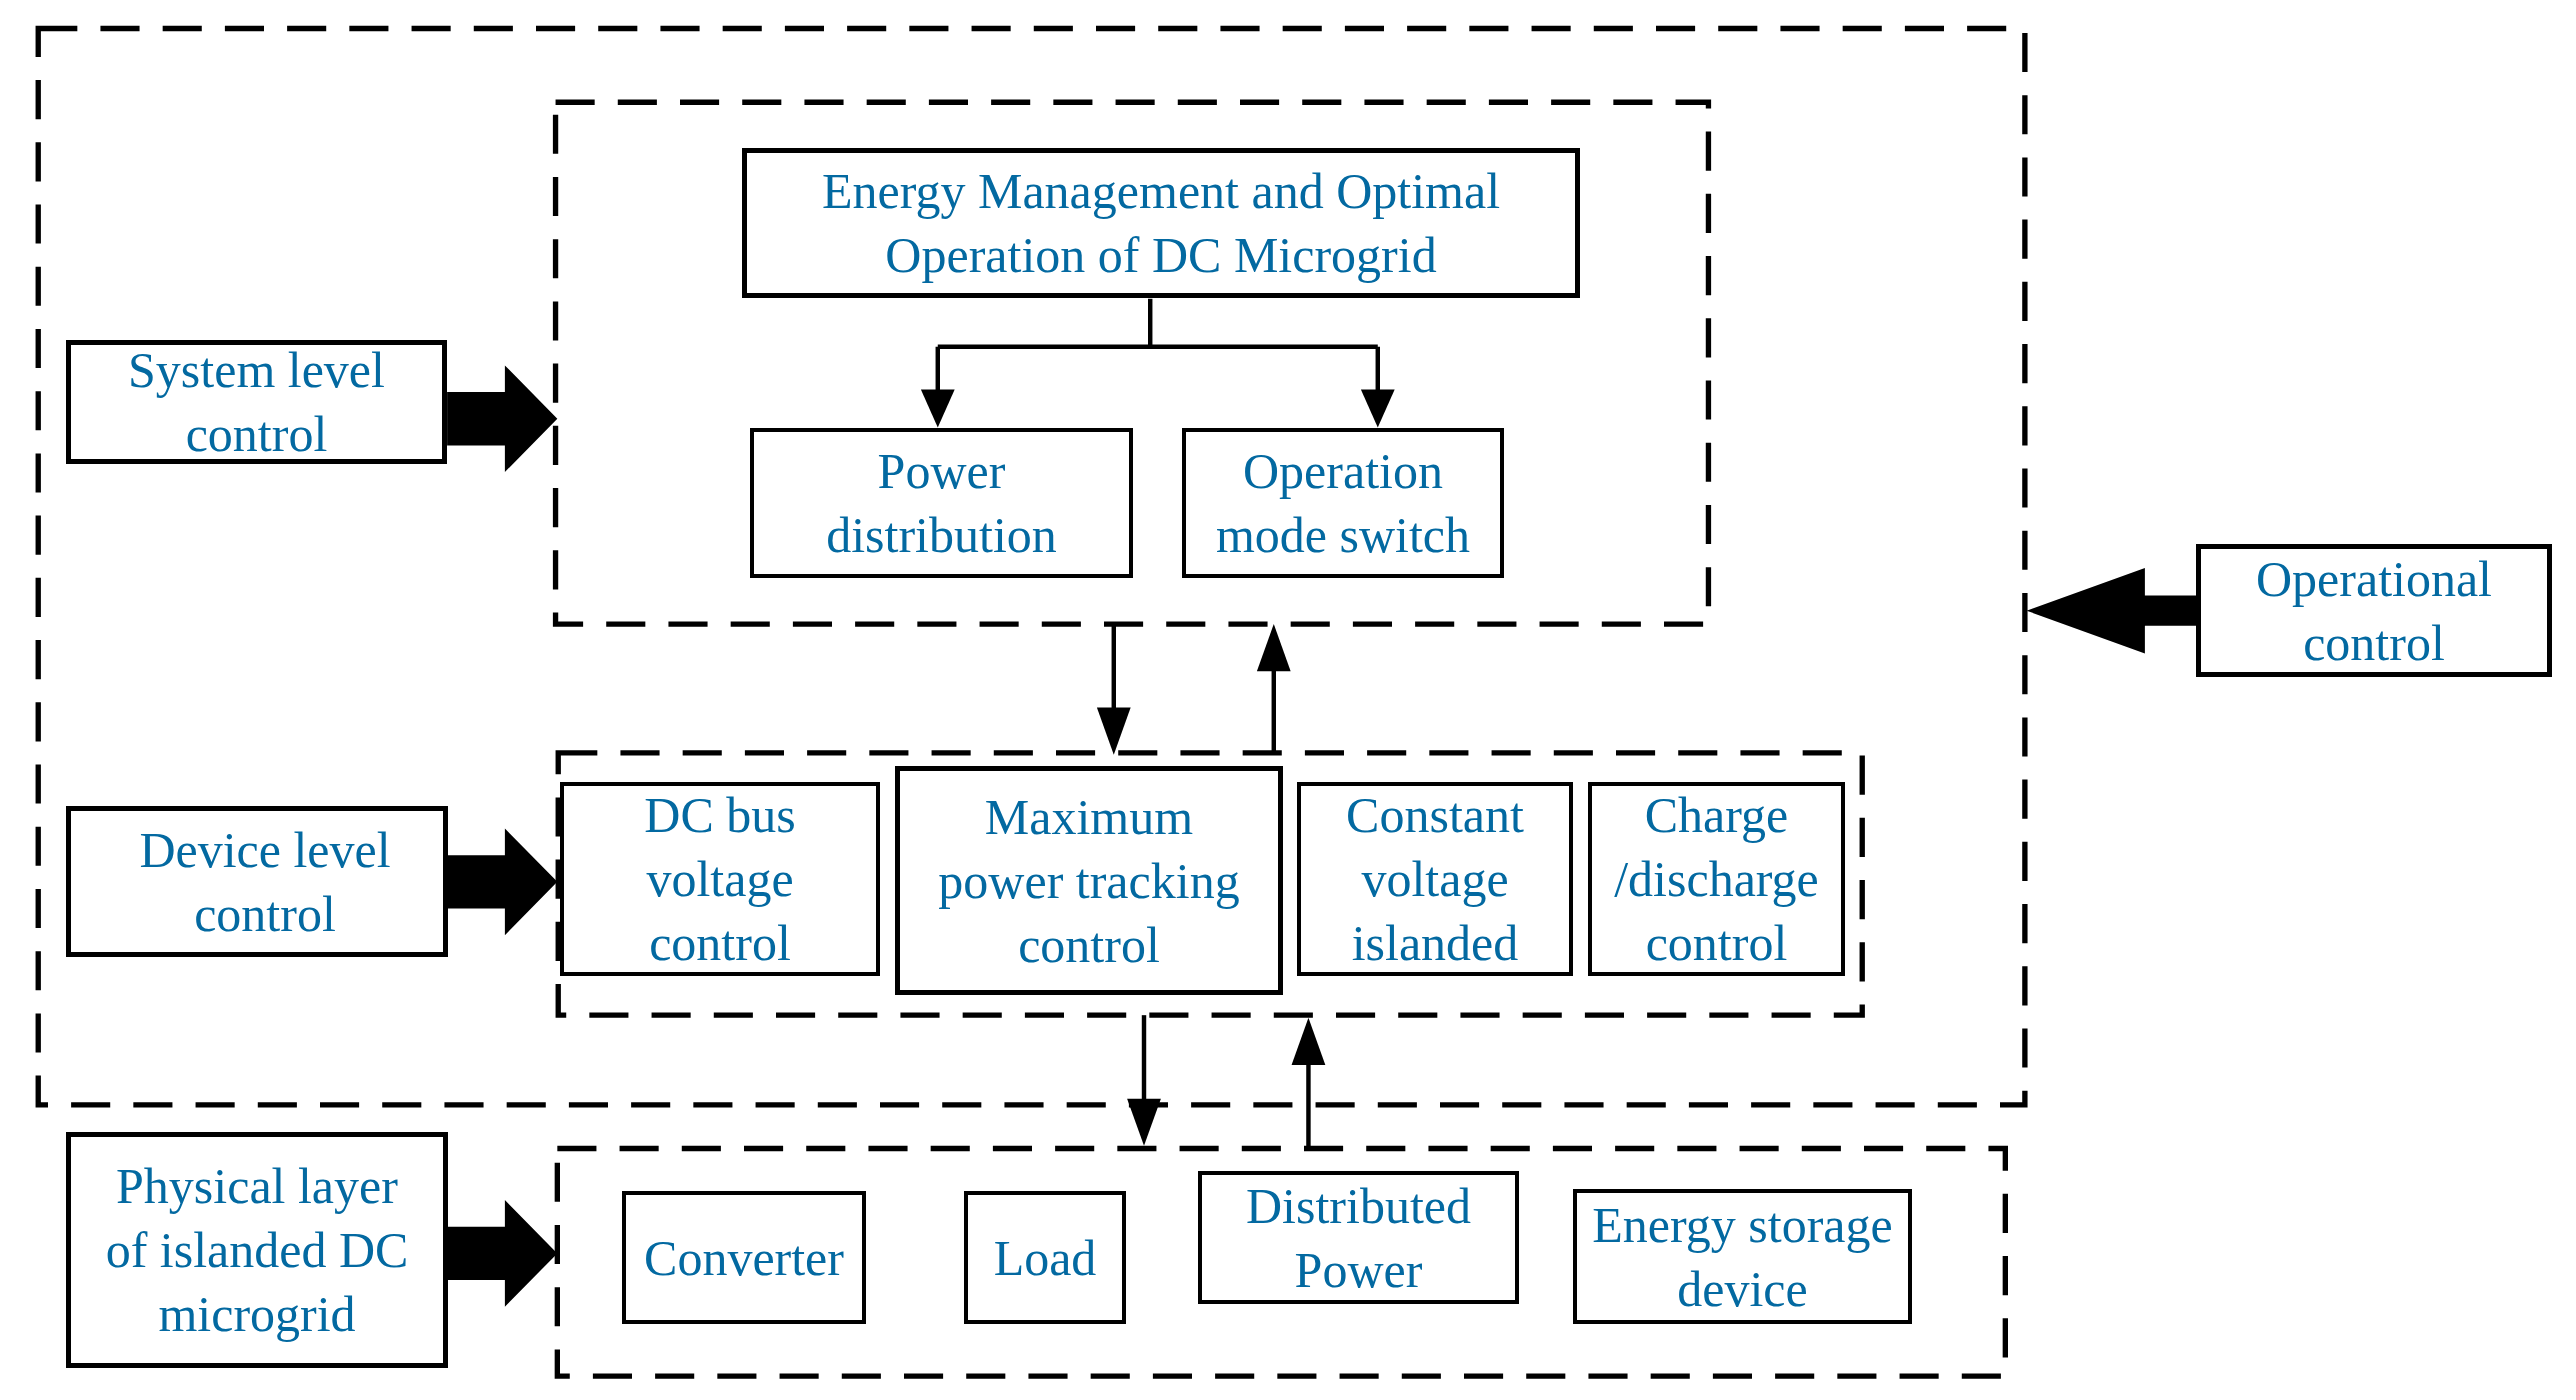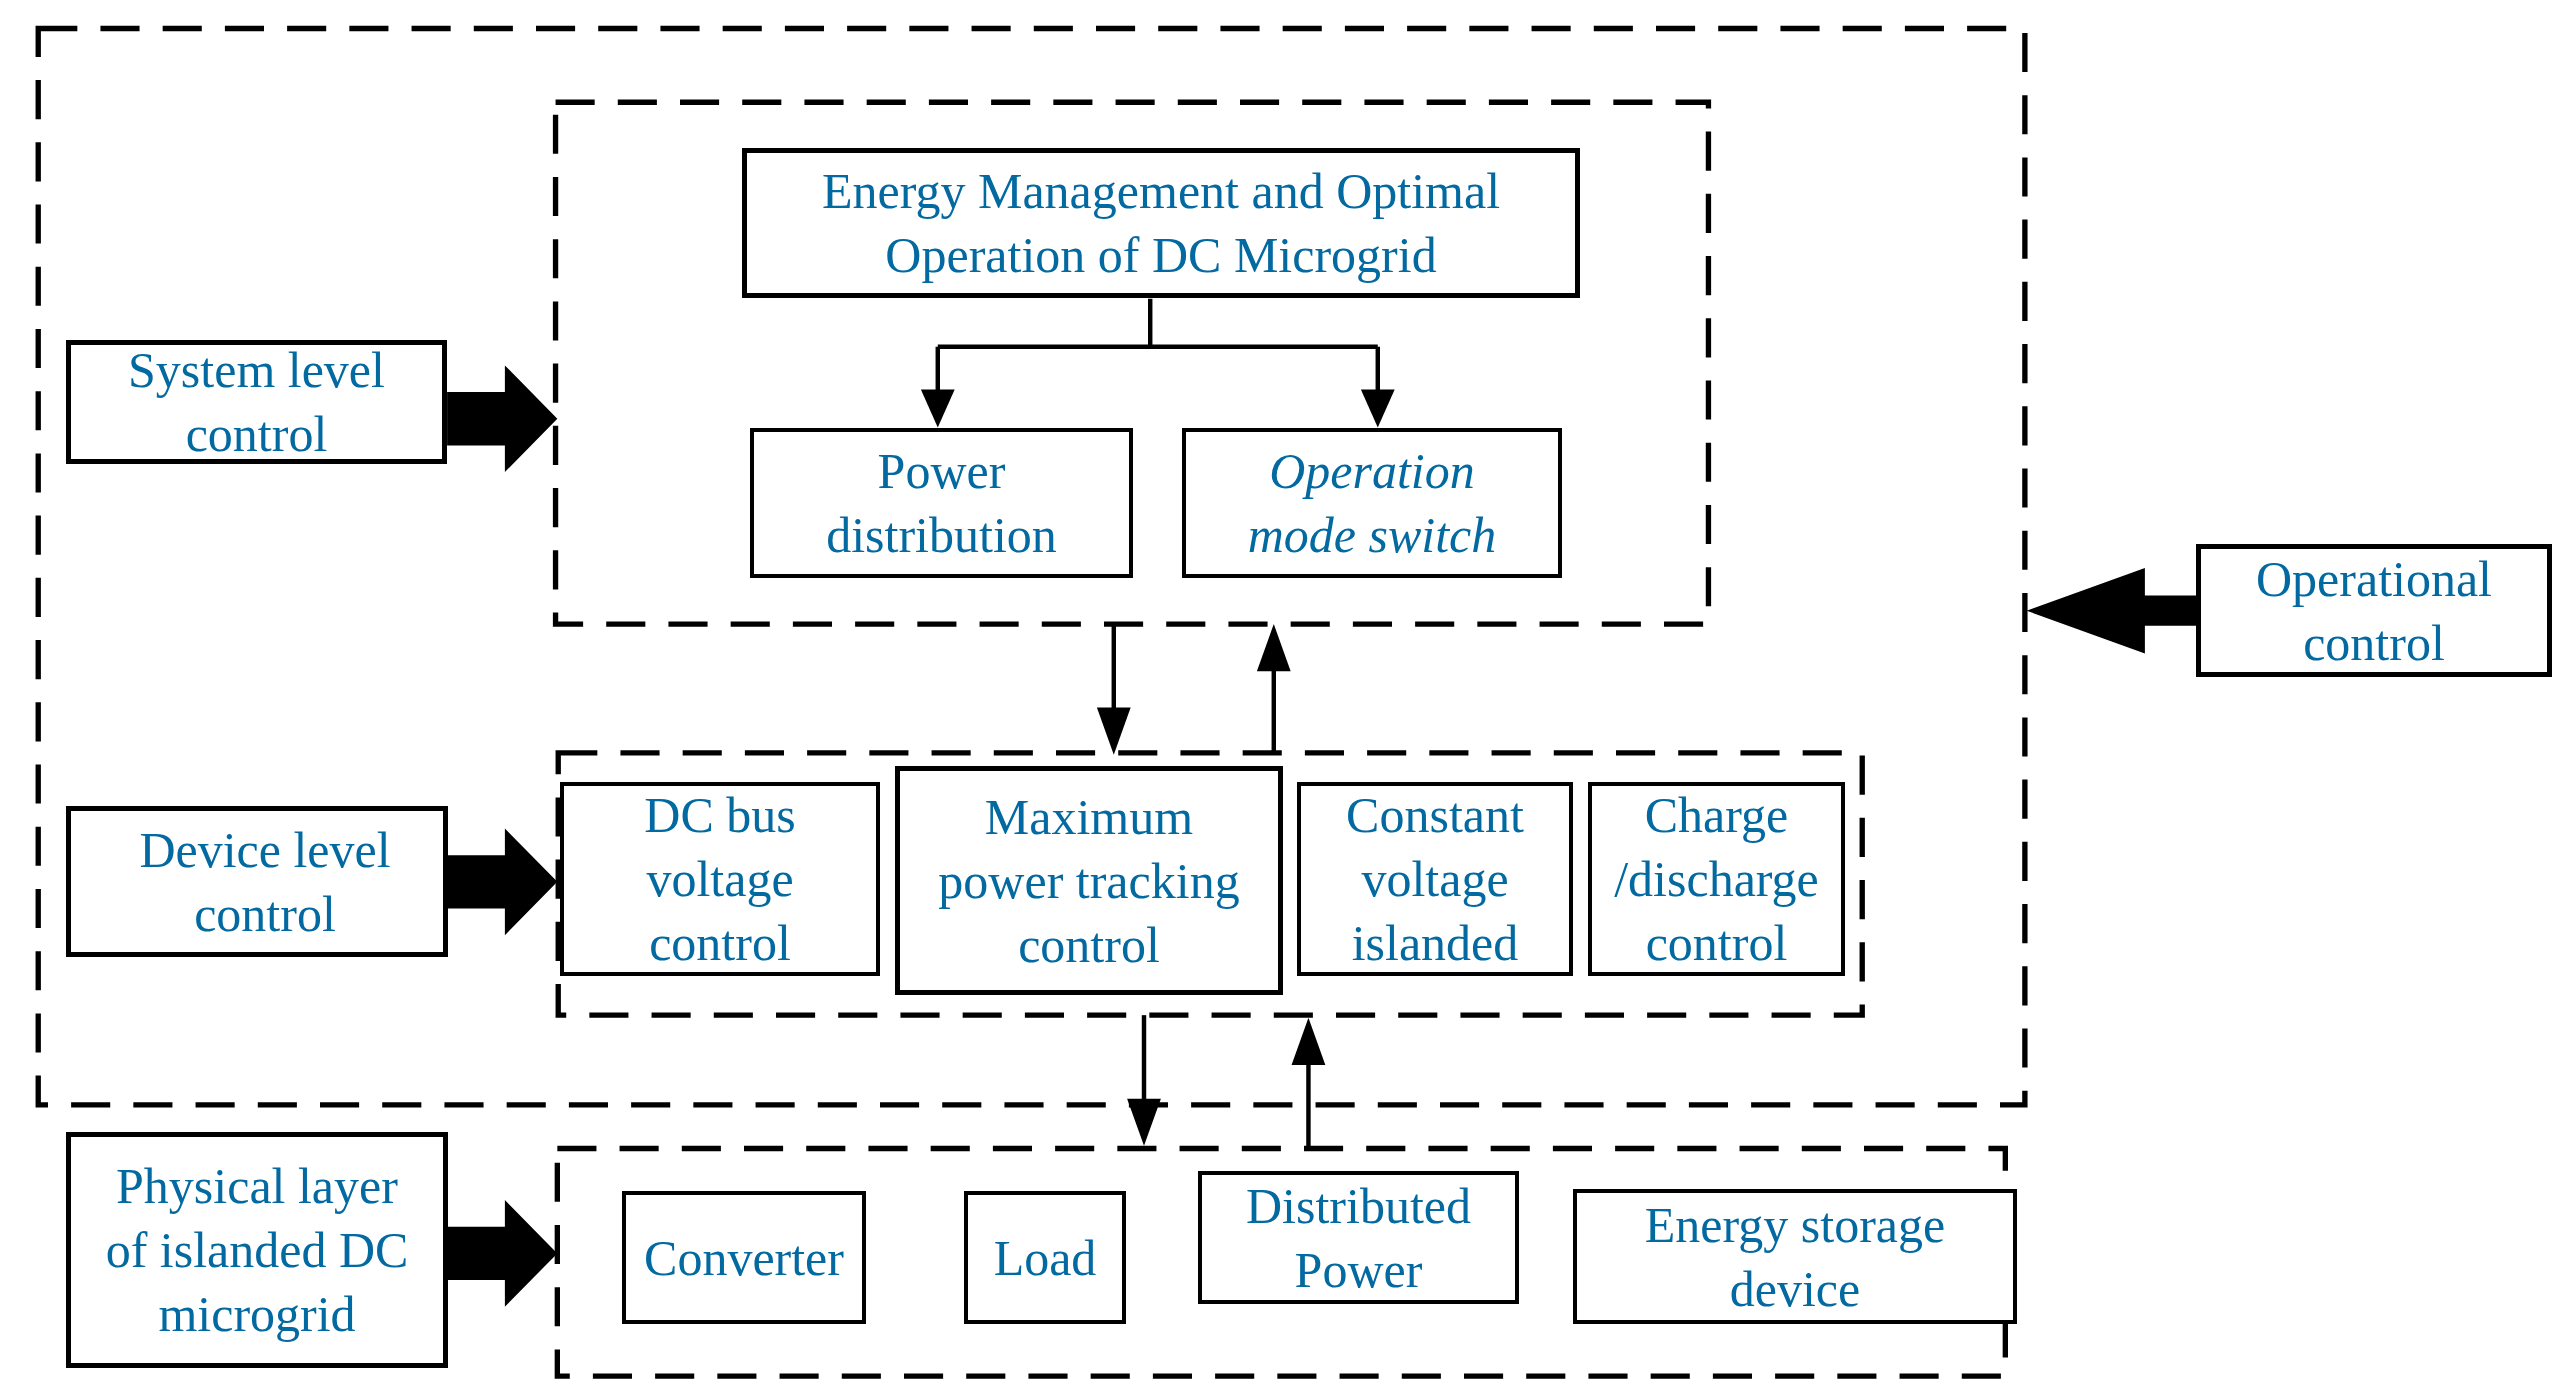--- a/index.html
+++ b/index.html
@@ -70,21 +70,21 @@
 
     <polygon points="2280,687 2413,639 2413,670 2472,670 2472,704 2413,704 2413,735" fill="#000000"></polygon>
   </svg>
 
   <div class="node bw6" style="left:742px; top:148px; width:838px; height:150px;">Energy Management and Optimal
 Operation of DC Microgrid</div>
 
   <div class="node" style="left:750px; top:428px; width:383px; height:150px;">Power
 distribution</div>
 
-  <div class="node" style="left:1182px; top:428px; width:380px; height:150px;font-style:italic;">Operation
+  <div class="node" style="left:1182px; top:428px; width:322px; height:150px;">Operation
 mode switch</div>
 
   <div class="node bw6" style="left:66px; top:340px; width:381px; height:124px;">System level
 control</div>
 
   <div class="node bw6" style="left:66px; top:806px; width:382px; height:151px;padding-left:16px;">Device level
 control</div>
 
   <div class="node bw6" style="left:66px; top:1132px; width:382px; height:236px;">Physical layer
 of islanded DC
@@ -109,17 +109,17 @@
 /discharge
 control</div>
 
   <div class="node" style="left:622px; top:1191px; width:244px; height:133px;">Converter</div>
 
   <div class="node" style="left:964px; top:1191px; width:162px; height:133px;">Load</div>
 
   <div class="node" style="left:1198px; top:1171px; width:321px; height:133px;text-align:center;">Distributed
 Power</div>
 
-  <div class="node" style="left:1573px; top:1189px; width:444px; height:135px;">Energy storage
+  <div class="node" style="left:1573px; top:1189px; width:339px; height:135px;">Energy storage
 device</div>
 
 </div>
 
 
 </body></html>

